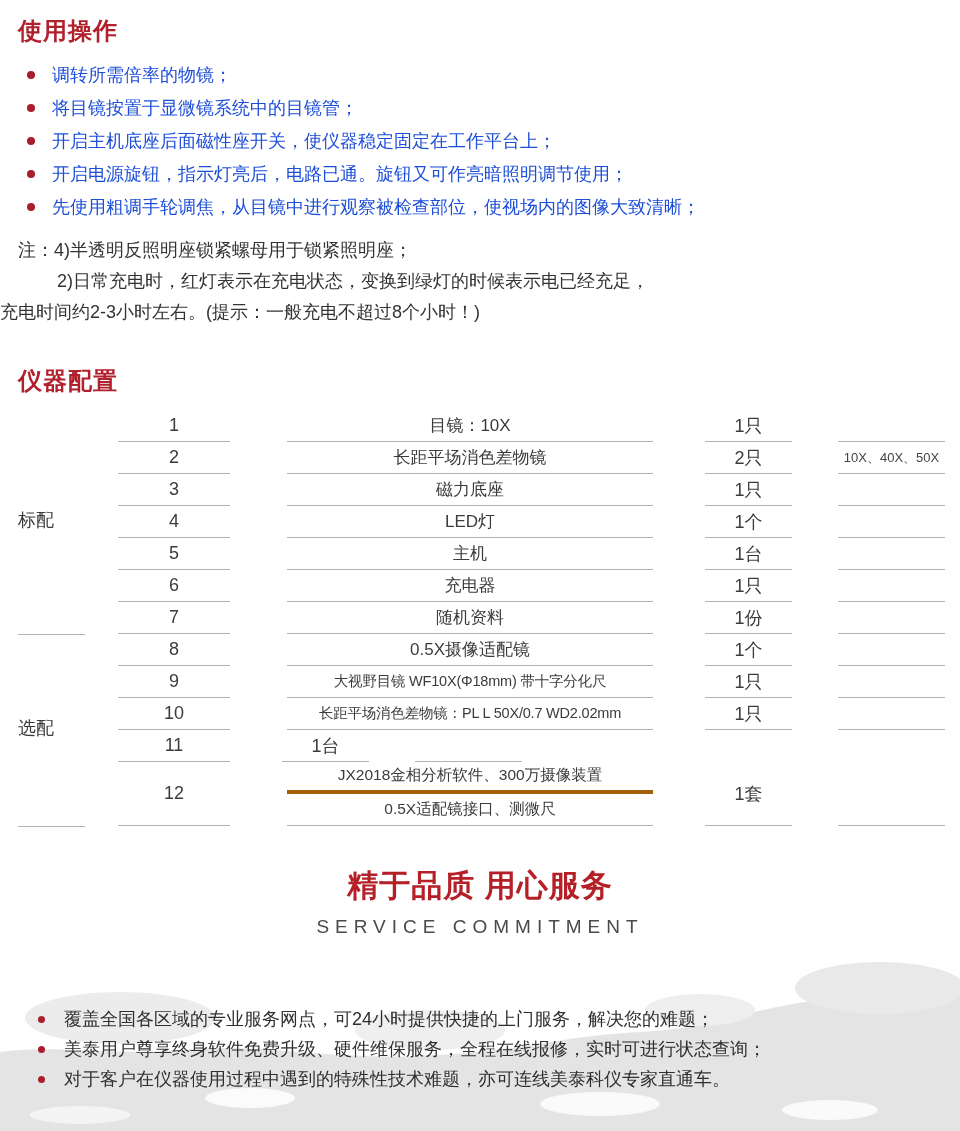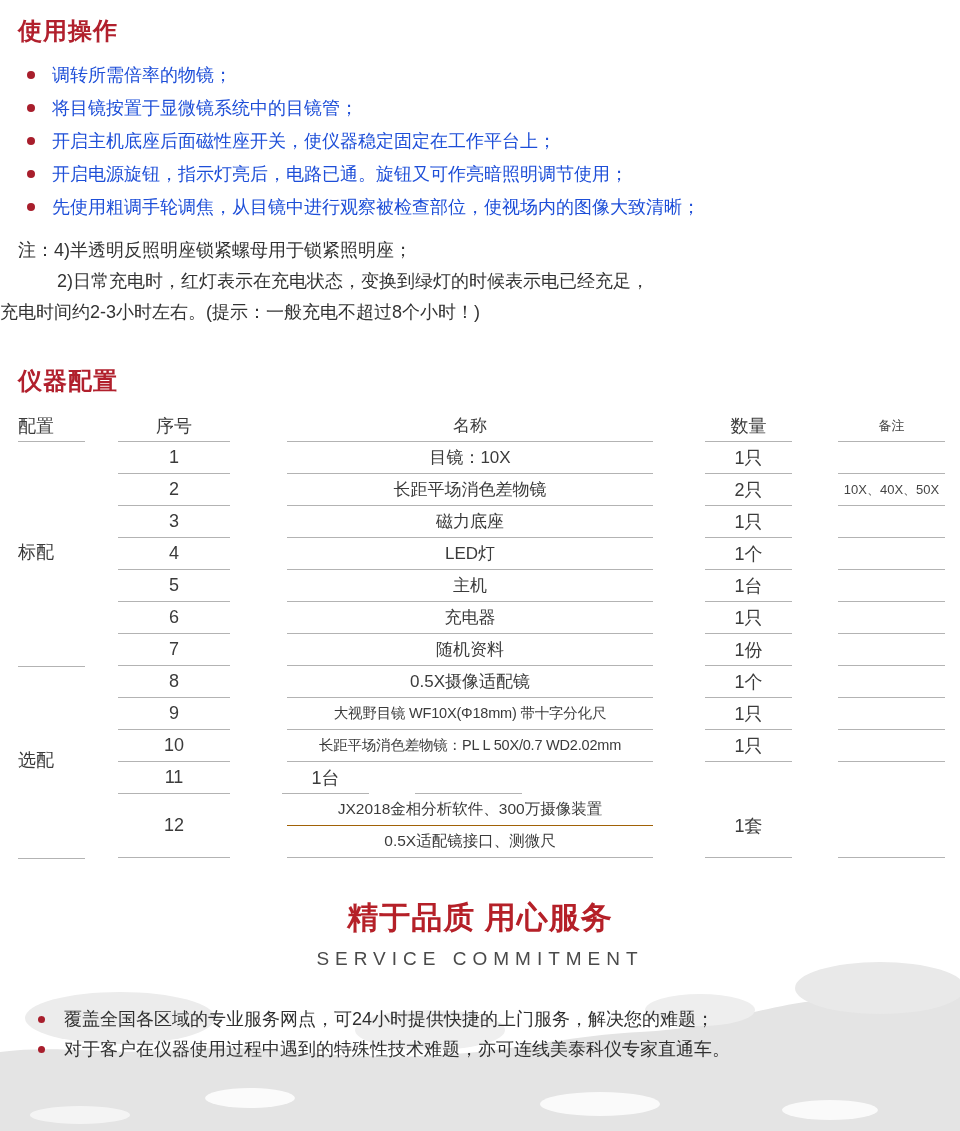--- a/index.html
+++ b/index.html
@@ -49,21 +49,21 @@
   .rows .c-no{margin-left:118px;}
   .c-name{width:366px;margin-left:57px;font-size:17px;}
   .c-qty{width:87px;margin-left:52px;}
   .c-remark{width:107px;margin-left:46px;font-size:13px;color:#444;}
   .c-name.condensed{font-size:14.5px;letter-spacing:-0.2px;}
   .c-name.split{flex-direction:column;padding:0;justify-content:stretch;}
   .c-name.split .half{
     width:100%;height:32px;display:flex;align-items:center;justify-content:center;
     box-sizing:border-box;font-size:15.5px;
   }
-  .c-name.split .half.first{border-bottom:1px solid #a16207;}
+  .c-name.split .half.first{border-bottom:4px solid #a16207;}
   .rows{position:relative;}
   .g-label{
     position:absolute;left:18px;width:67px;
     font-size:18px;color:#3b3b3b;text-align:left;
   }
   .g-label.g1{top:98px;}
   .g-label.g2{top:306px;}
   .g-line{position:absolute;left:18px;width:67px;border-top:1px solid #b3b3b3;height:0;}
   .g-line.mid{top:224px;}
   .g-line.bot{top:416px;}
@@ -115,27 +115,20 @@
 
   <div class="notes">
     <div class="note-l1">注：4)半透明反照明座锁紧螺母用于锁紧照明座；</div>
     <div class="note-l2">2)日常充电时，红灯表示在充电状态，变换到绿灯的时候表示电已经充足，</div>
     <div class="note-l3">充电时间约2-3小时左右。(提示：一般充电不超过8个小时！)</div>
   </div>
 
   <h1 class="sec-title second">仪器配置</h1>
 
   <div class="ctable">
-    <div class="trow head">
-      <div class="cell c-config">配置</div>
-      <div class="cell c-no">序号</div>
-      <div class="cell c-name">名称</div>
-      <div class="cell c-qty">数量</div>
-      <div class="cell c-remark">备注</div>
-    </div>
 
     <div class="rows">
       <div class="g-label g1">标配</div>
       <div class="g-label g2">选配</div>
       <div class="g-line mid"></div>
       <div class="g-line bot"></div>
 
       <div class="trow">
         <div class="cell c-no">1</div>
         <div class="cell c-name">目镜：10X</div>
@@ -230,18 +223,22 @@
       <ellipse cx="830" cy="150" rx="48" ry="10" fill="#ffffff" opacity="0.8"></ellipse>
       <ellipse cx="80" cy="155" rx="50" ry="9" fill="#ffffff" opacity="0.6"></ellipse>
     </svg>
     <ul class="f-bullets">
       <li>
         <span class="dot"></span>
         <span class="btxt">覆盖全国各区域的专业服务网点，可24小时提供快捷的上门服务，解决您的难题；</span>
       </li>
       <li>
         <span class="dot"></span>
+        <span class="btxt">美泰用户尊享终身软件免费升级、硬件维保服务，全程在线报修，实时可进行状态查询；</span>
+      </li>
+      <li>
+        <span class="dot"></span>
         <span class="btxt">对于客户在仪器使用过程中遇到的特殊性技术难题，亦可连线美泰科仪专家直通车。</span>
       </li>
     </ul>
   </div>
 
 </div>
 
 </body></html>

